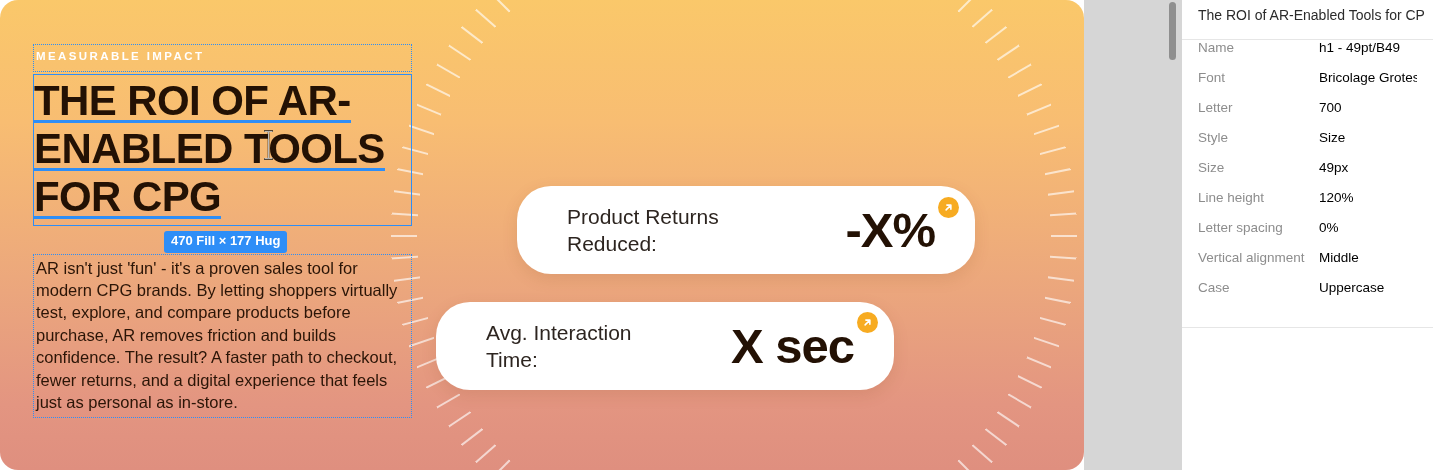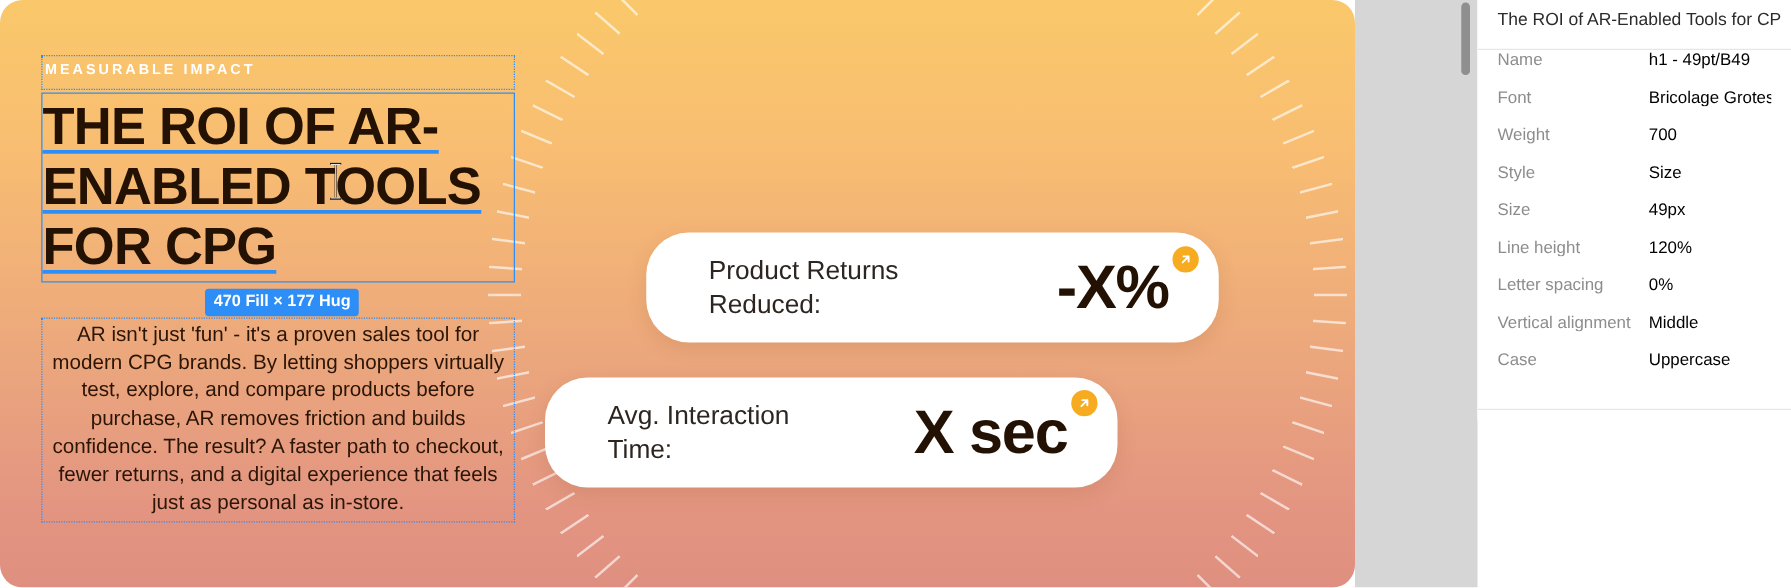--- a/index.html
+++ b/index.html
@@ -74,21 +74,20 @@
   .headline .ln { display: block; position: relative; width: fit-content; }
   .headline .ln::after {
     content: "";
     position: absolute; left: 0; right: 0; bottom: 2px;
     height: 3px; background: #2e8ef7;
   }
   .body-box {
     border: 1px dotted #2e8ef7;
     margin-top: 28px;
     padding: 2px 2px 4px 2px;
-    text-align: center;
   }
   .body-copy {
     color: #2b1507;
     font-size: 16.5px;
     line-height: 22.4px;
     font-weight: 400;
   }
   .size-badge {
     position: absolute;
     left: 164px; top: 231px;
@@ -412,21 +411,21 @@
 
       <div class="prop-row">
         <div class="prop-key">Name</div>
         <div class="prop-val">h1 - 49pt/B49</div>
       </div>
       <div class="prop-row">
         <div class="prop-key">Font</div>
         <div class="prop-val">Bricolage Grotes</div>
       </div>
       <div class="prop-row">
-        <div class="prop-key">Weight</div>
+        <div class="prop-key">Letter</div>
         <div class="prop-val">700</div>
       </div>
       <div class="prop-row">
         <div class="prop-key">Style</div>
         <div class="prop-val">Size</div>
       </div>
       <div class="prop-row">
         <div class="prop-key">Size</div>
         <div class="prop-val">49px</div>
       </div>

